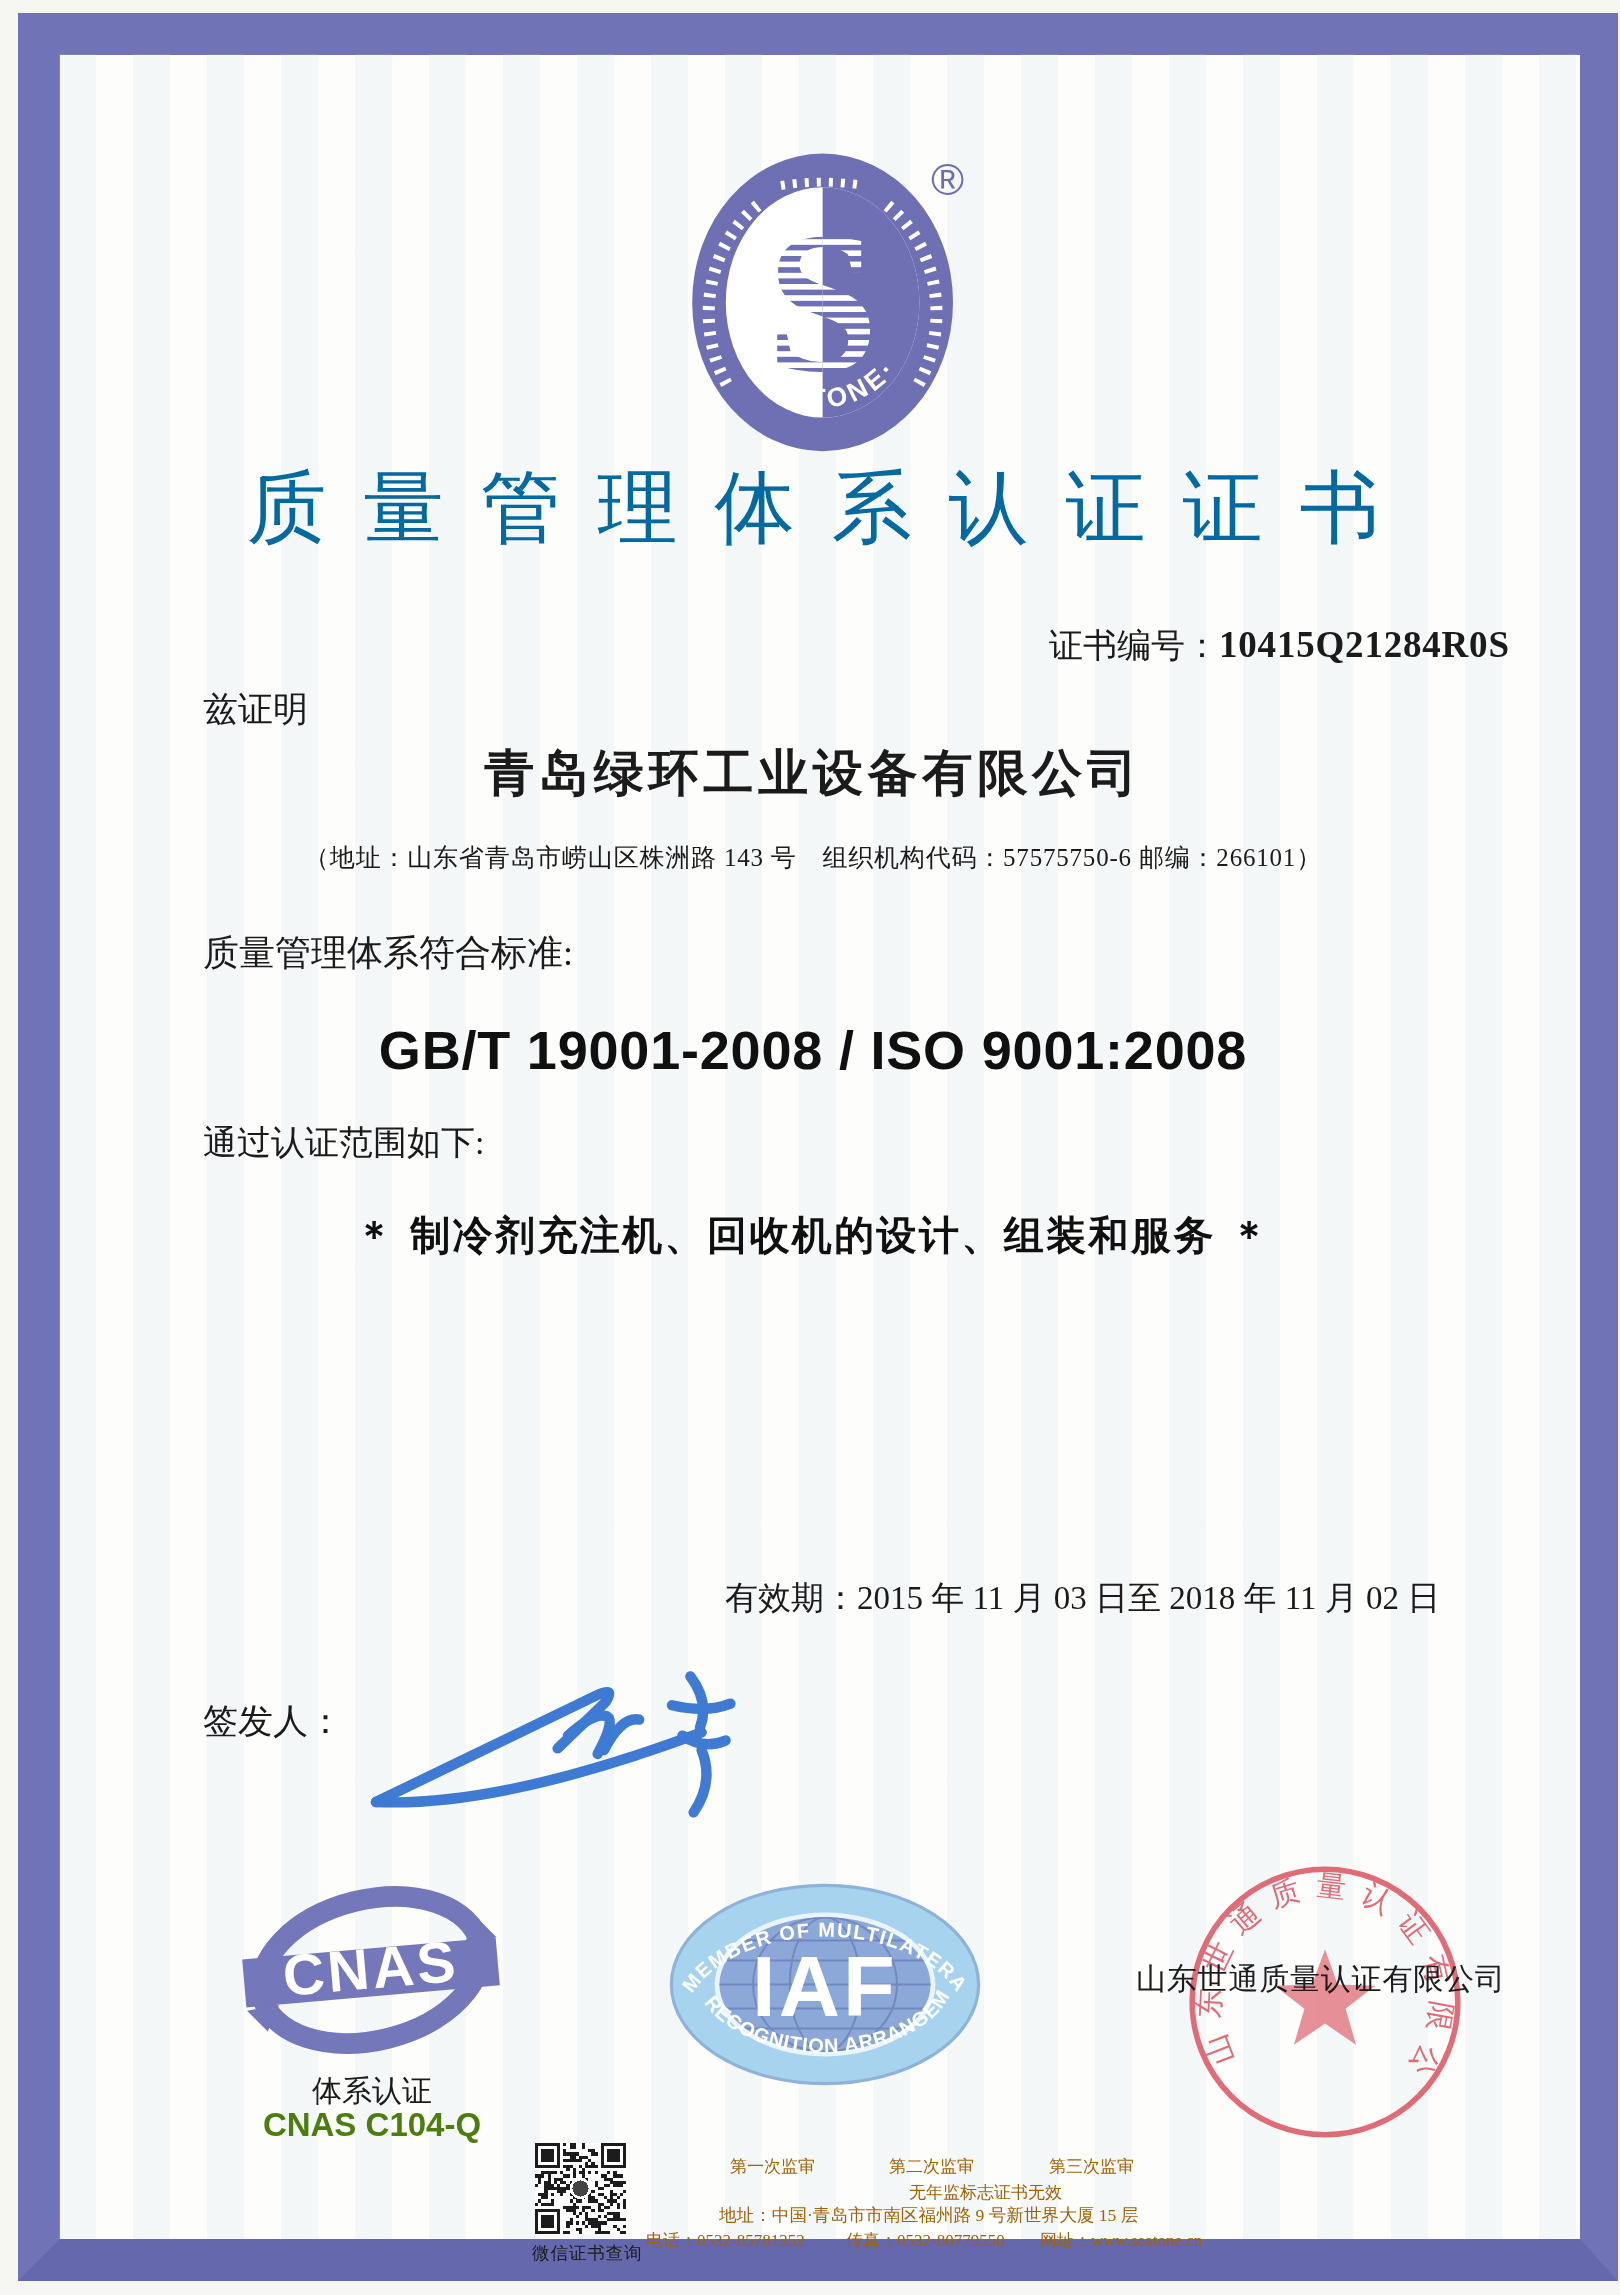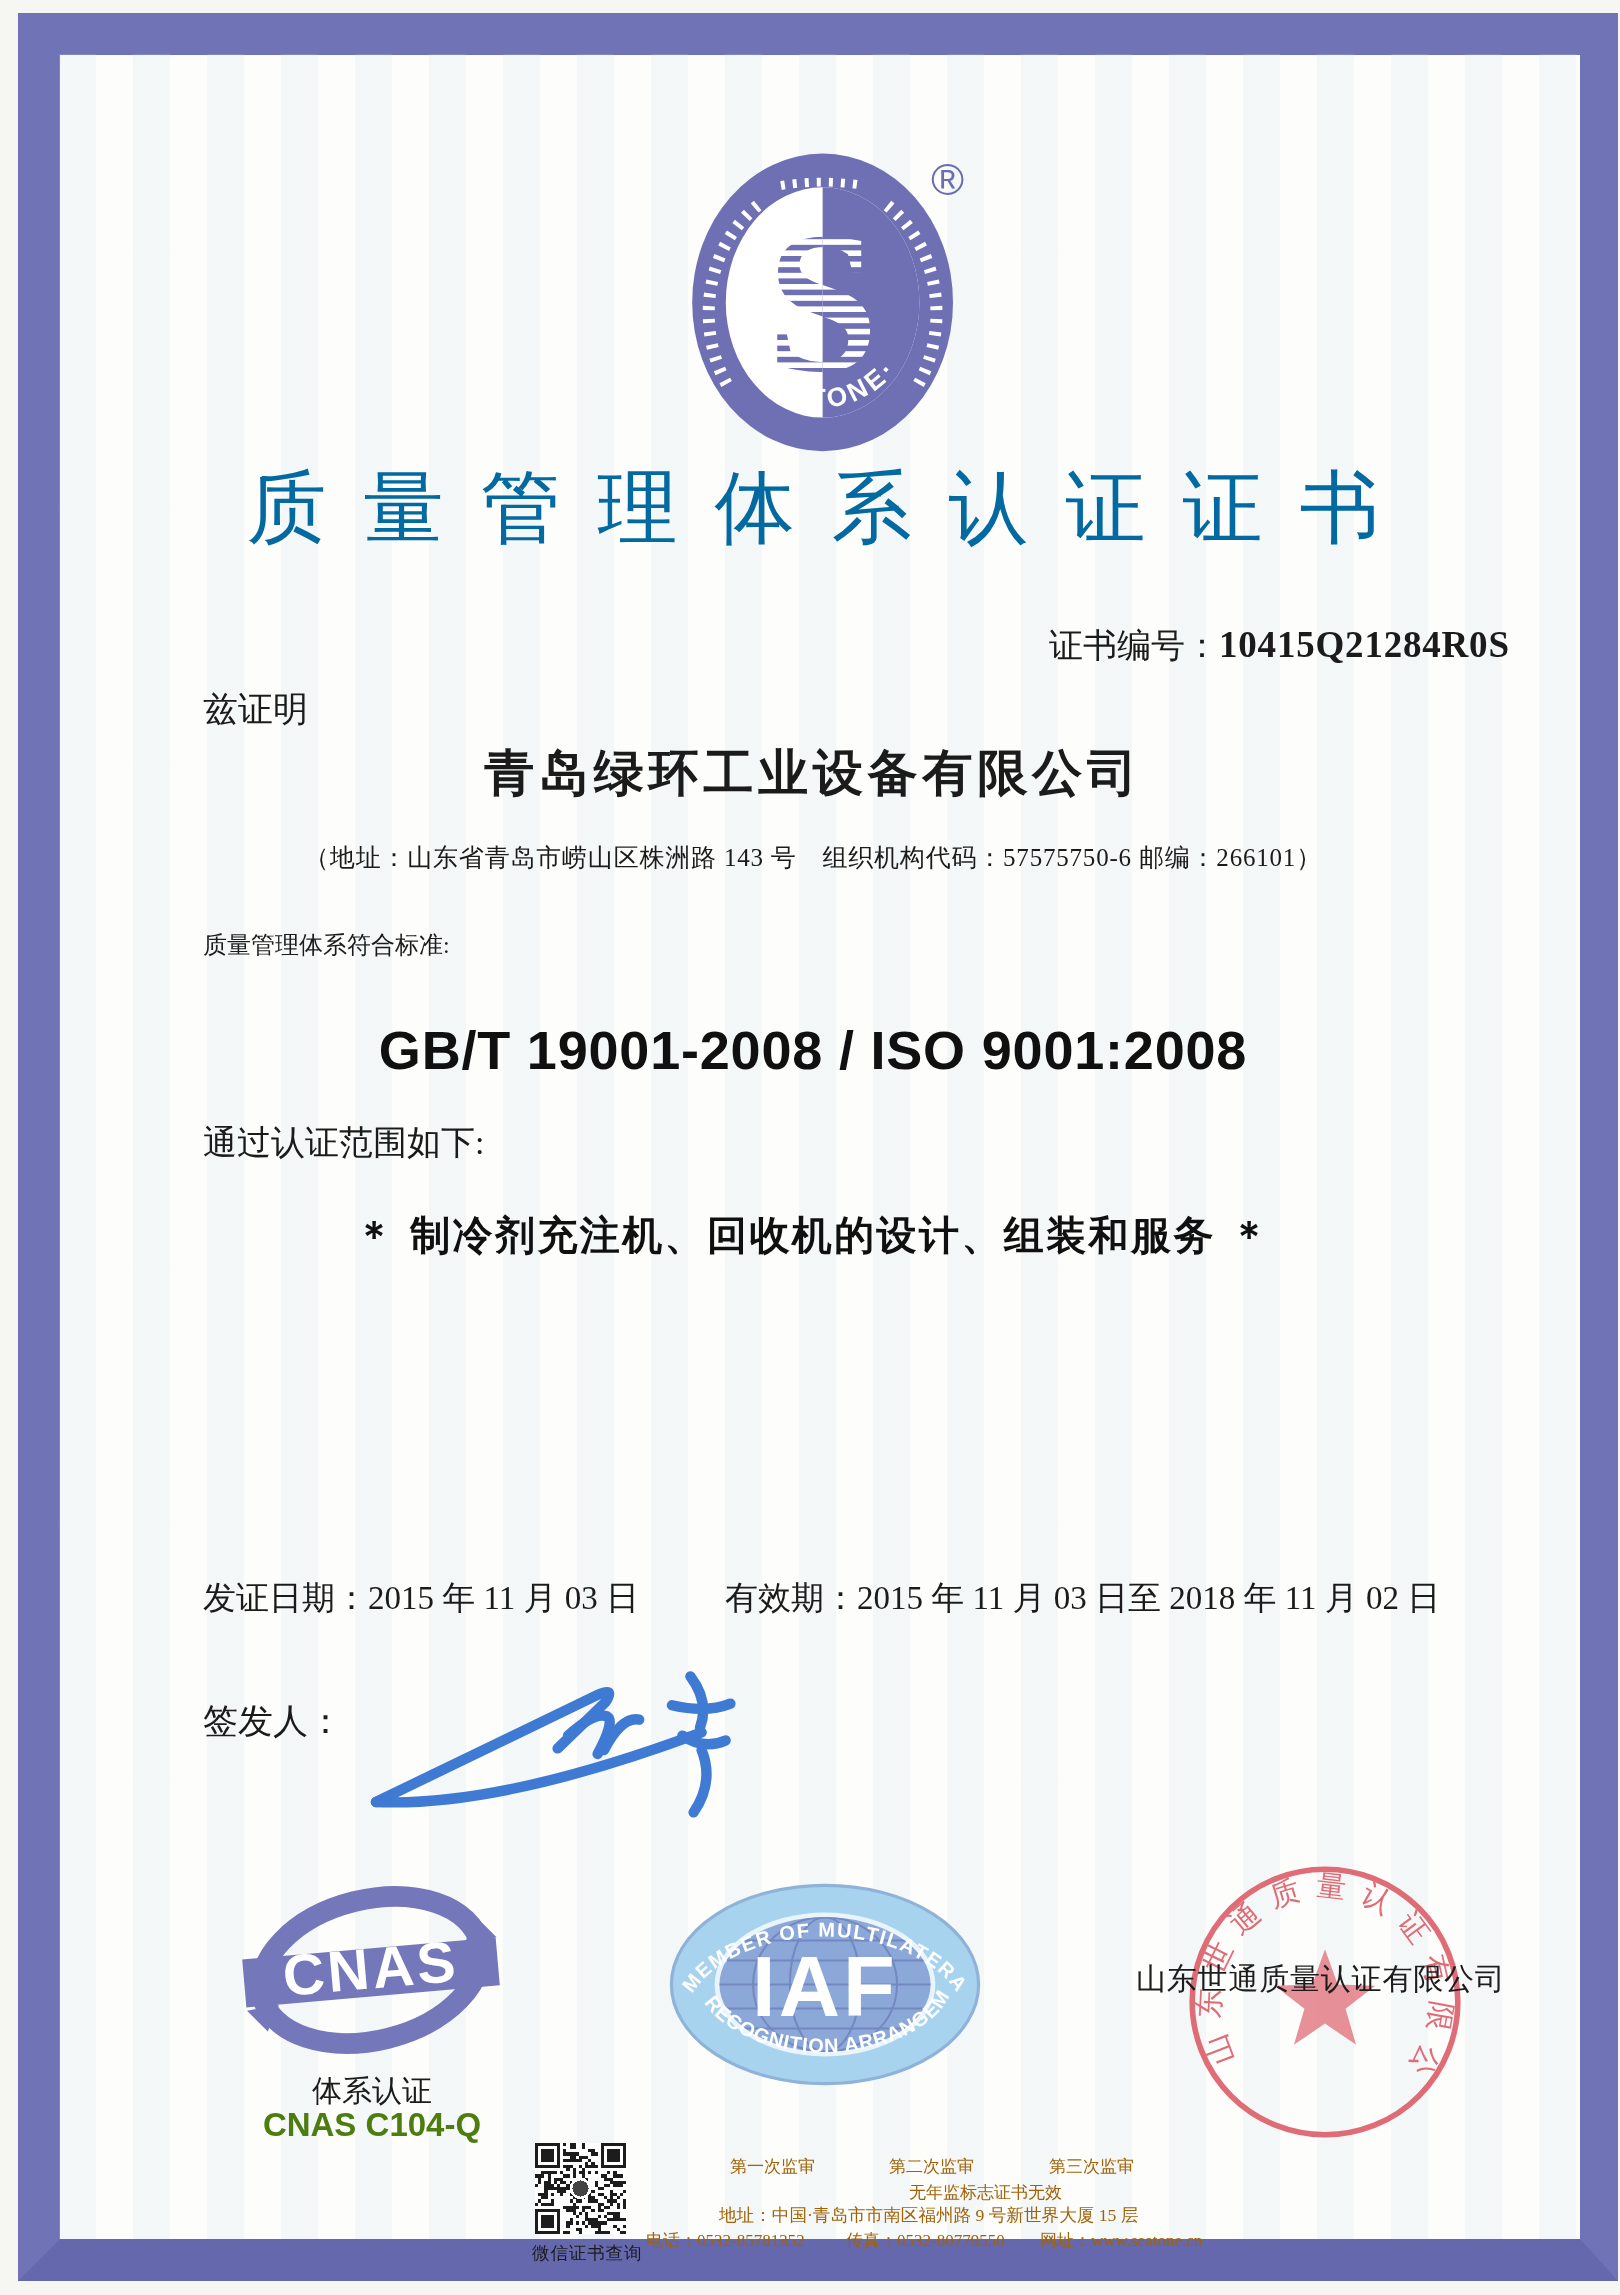--- a/index.html
+++ b/index.html
@@ -15,21 +15,21 @@
   .abs{position:absolute;}
   .ctr{left:60px;width:1506px;text-align:center;}
   .serif{font-family:"Liberation Serif","DejaVu Serif",serif;}
   .sans{font-family:"Liberation Sans","DejaVu Sans",sans-serif;}
   .title{top:455px;font-size:80px;letter-spacing:37px;text-indent:37px;color:#0369a1;font-weight:500;}
   .certno{top:623px;left:1049px;font-size:34px;}
   .certno b{font-size:37px;letter-spacing:0.8px;}
   .hereby{top:686px;left:203px;font-size:35px;}
   .company{top:740px;font-size:50px;font-weight:bold;letter-spacing:4.8px;}
   .companyinfo{top:841px;font-size:25px;letter-spacing:0.8px;}
-  .stdlabel{top:929px;left:203px;font-size:24px;}
+  .stdlabel{top:929px;left:203px;font-size:36px;}
   .standard{top:1019px;font-size:54px;font-weight:bold;letter-spacing:0.8px;color:#101010;}
   .scopelabel{top:1120px;left:203px;font-size:34px;}
   .scope{top:1208px;font-size:40px;font-weight:bold;letter-spacing:2.4px;color:#101010;}
   .para{top:1336px;left:203px;width:1256px;font-size:31px;}
   .para div{height:57px;line-height:57px;white-space:nowrap;}
   .dates{top:1576px;font-size:33px;}
   .issue{left:203px;}
   .valid{left:725px;}
   .signer{top:1698px;left:203px;font-size:35px;}
   .blackco{top:1959px;left:1136px;font-size:30px;letter-spacing:0.8px;color:#1c1c1c;}
@@ -114,23 +114,20 @@
   <div class="abs hereby serif">兹证明</div>
   <div class="abs ctr company sans">青岛绿环工业设备有限公司</div>
   <div class="abs ctr companyinfo serif">（地址：山东省青岛市崂山区株洲路 143 号　组织机构代码：57575750-6 邮编：266101）</div>
 
   <div class="abs stdlabel serif">质量管理体系符合标准:</div>
   <div class="abs ctr standard sans">GB/T 19001-2008 / ISO 9001:2008</div>
   <div class="abs scopelabel serif">通过认证范围如下:</div>
   <div class="abs ctr scope sans">＊ 制冷剂充注机、回收机的设计、组装和服务 ＊</div>
 
 
-  <div class="abs dates issue serif">
-    <span>发证日期：</span><span>2015 年 11 月 03 日</span>
-  </div>
   <div class="abs dates valid serif">
     <span>有效期：</span><span>2015 年 11 月 03 日至 2018 年 11 月 02 日</span>
   </div>
 
   <div class="abs signer serif">签发人：</div>
 
   <svg class="abs" style="left:340px;top:1638px;" width="416" height="208" viewBox="0 0 520 260">
     <g stroke="#2f6fd0" stroke-width="13" fill="none" stroke-linecap="round" stroke-linejoin="round" opacity="0.92">
       <path d="M 45 205 L 320 72 Q 345 60 332 80 L 272 138"></path>
       <path d="M 285 122 Q 318 92 334 98 Q 344 104 322 145"></path>

